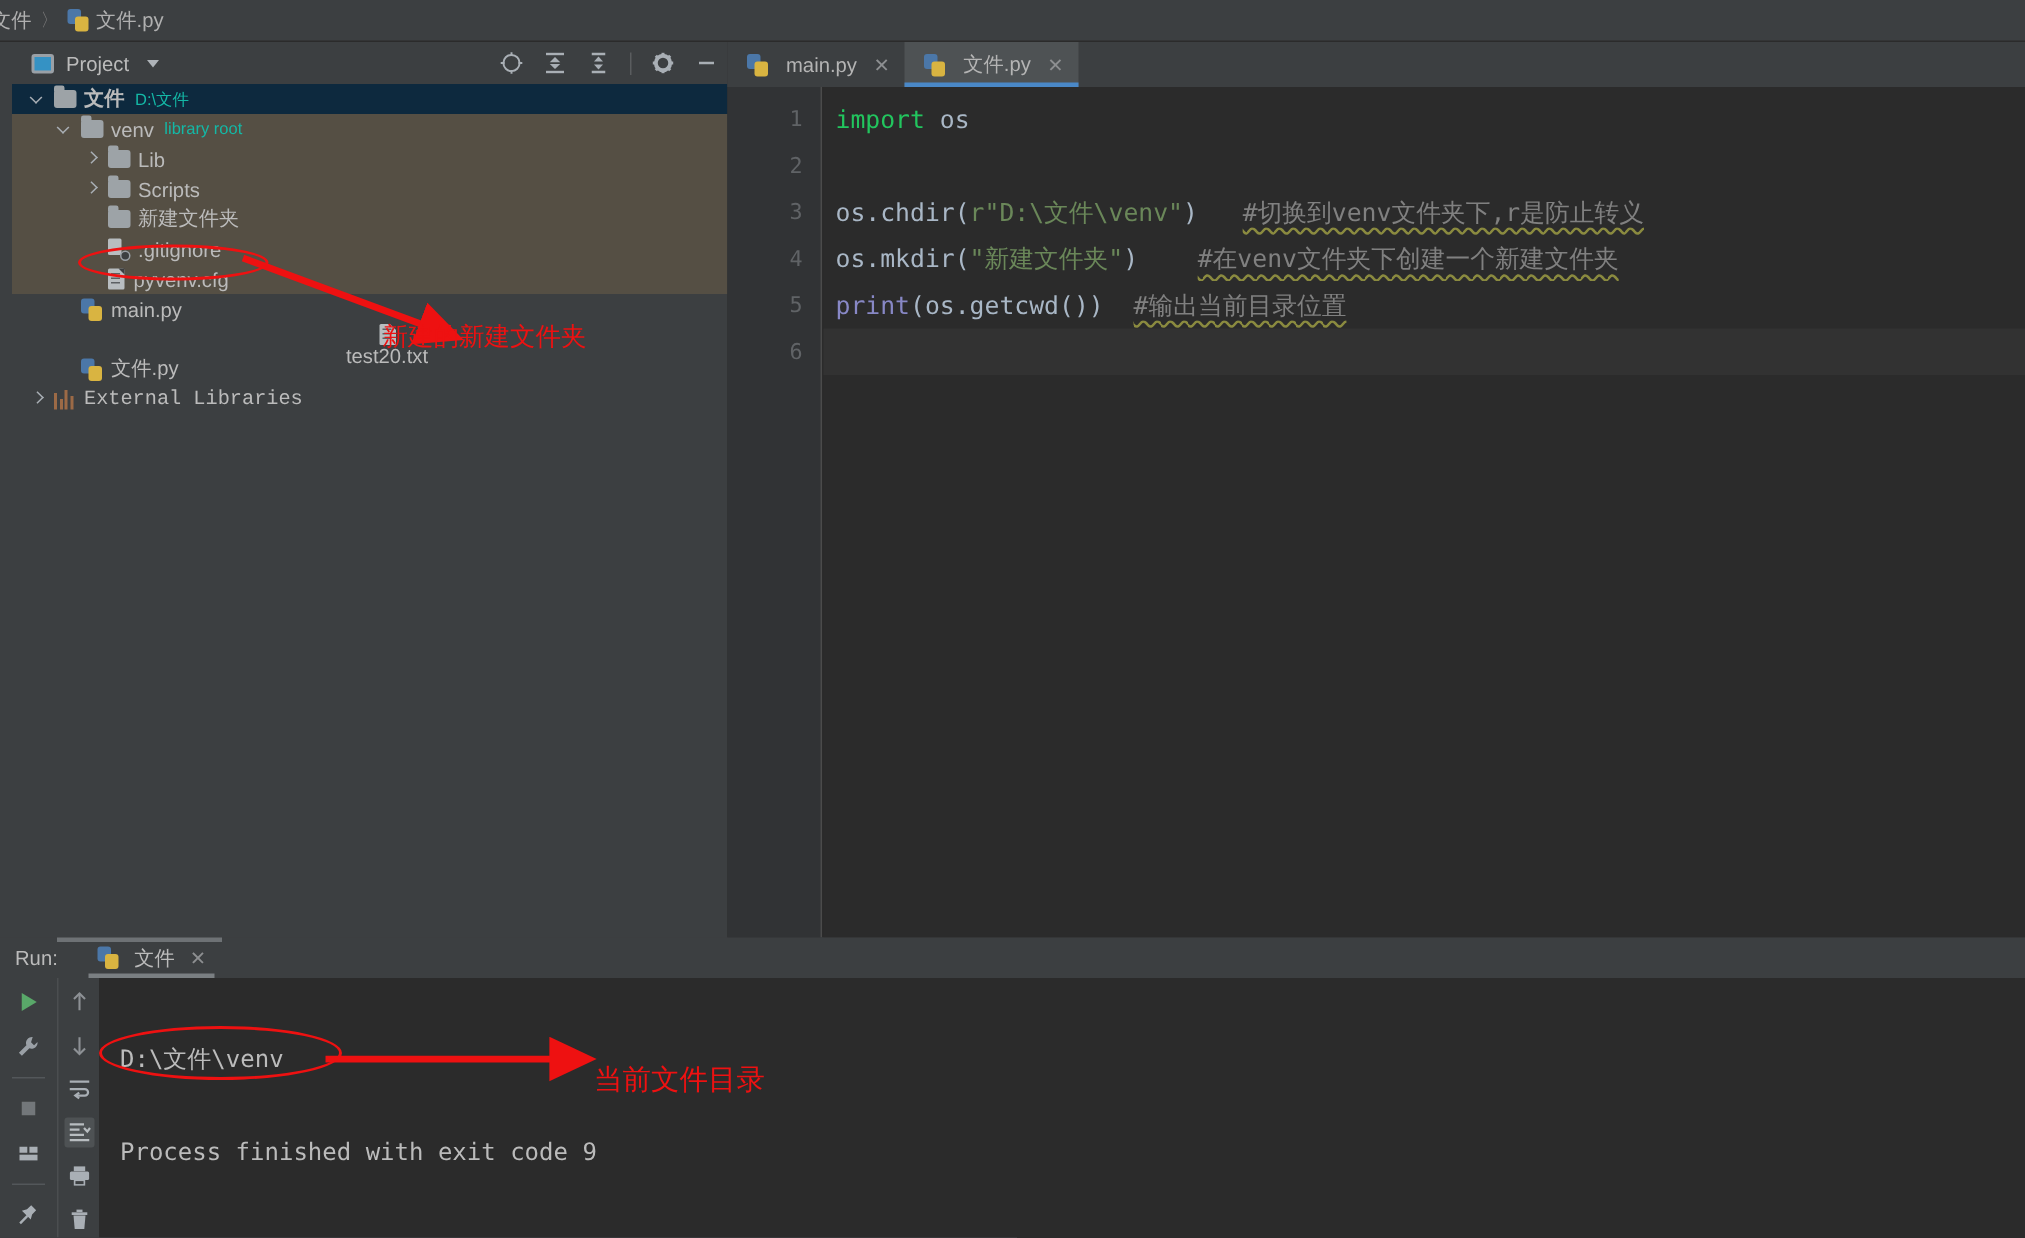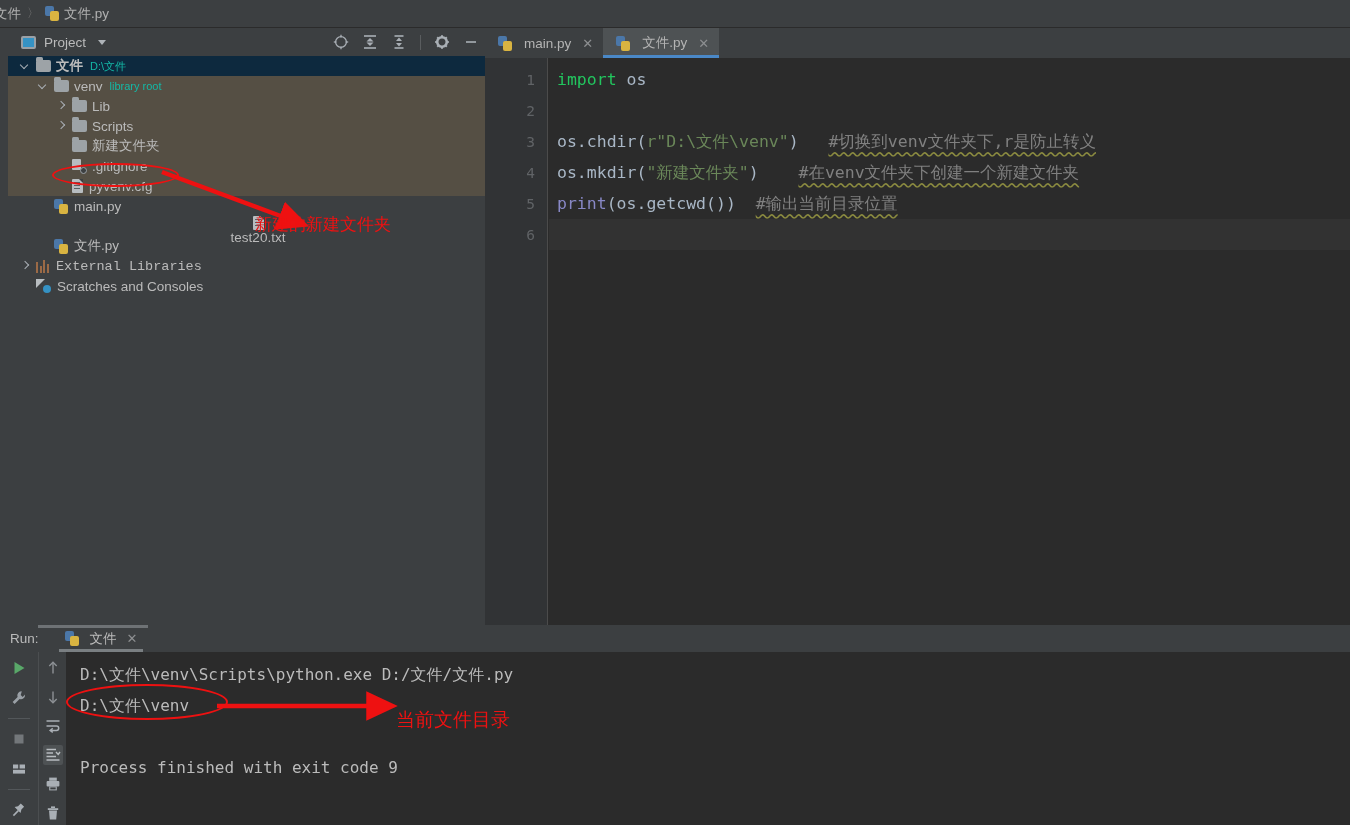--- a/index.html
+++ b/index.html
@@ -383,29 +383,20 @@
         <div class="tree-row" style="padding-left: 12px; font-family: Liberation Mono, monospace;">
           <span class="arrow-r"></span>
           <span style="width:5px;display:inline-block;flex:none;"></span>
           <span class="bars-ico">
             <b style="left:0;height:11px;"></b>
             <b style="left:3.5px;height:7px;"></b>
             <b style="left:7px;height:13px;"></b>
             <b style="left:10.5px;height:9px;"></b>
           </span>
           <span class="node-name" style="">External Libraries</span>
-        </div>
-        <div class="tree-row" style="padding-left: 12px;">
-          <span style="width:11px;display:inline-block;flex:none;"></span>
-          <span style="width:5px;display:inline-block;flex:none;"></span>
-          <span class="scratch-ico">
-            <span class="p1"></span>
-            <span class="c1"></span>
-          </span>
-          <span class="node-name" style="">Scratches and Consoles</span>
         </div>
       </div>
   </div>
 
   <div id="annot-ellipse-tree"></div>
   <svg id="annot-arrow-tree" width="170" height="70">
     <defs>
       <marker id="ah1" markerWidth="7" markerHeight="7" refX="1.5" refY="3.3" orient="auto">
         <polygon points="0,0 7,3.3 0,6.6" fill="#ee1111"></polygon>
       </marker>
@@ -539,21 +530,20 @@
     <span class="rb-ico">
       <svg width="16" height="16" viewBox="0 0 16 16">
         <rect x="6" y="1.4" width="4" height="1.6" fill="#a9afb5"></rect>
         <rect x="2.8" y="3.2" width="10.4" height="1.8" fill="#a9afb5"></rect>
         <path d="M4 5.4h8l-.8 9H4.8z" fill="#a9afb5"></path>
       </svg>
     </span>
   </div>
 
   <div id="console">
-      <div class="cons-line" style="top: 13px;">D:\文件\venv\Scripts\python.exe D:/文件/文件.py</div>
       <div class="cons-line" style="top: 44px;">D:\文件\venv</div>
       <div class="cons-line" style="top: 106px;">Process finished with exit code 9</div>
     </div>
 </div>
 
 <div id="console-scroll-top"></div>
 
 <div id="annot-ellipse-console"></div>
 <svg id="annot-arrow-console" width="200" height="40">
   <defs>

